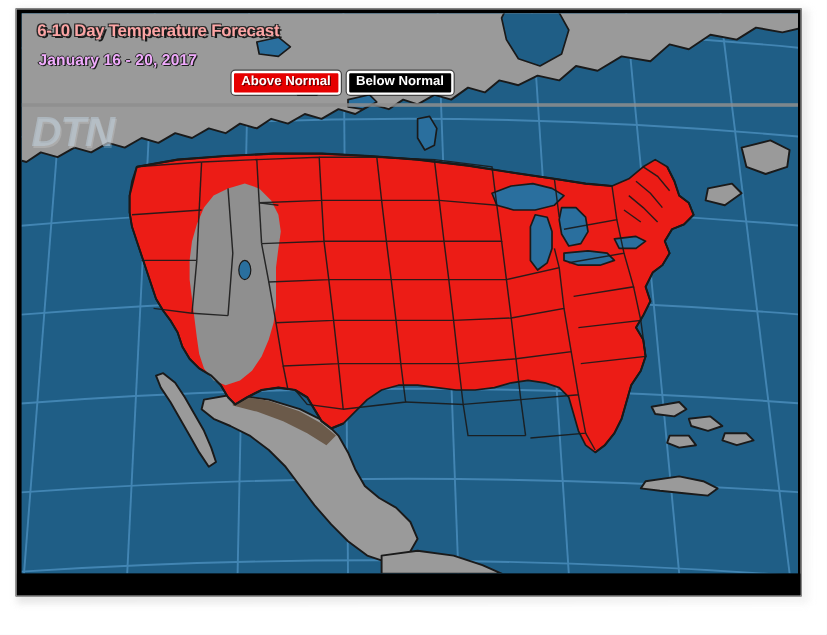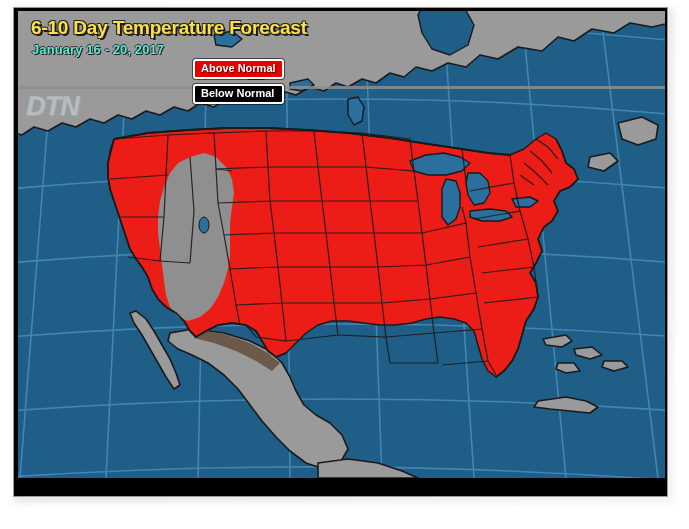--- a/index.html
+++ b/index.html
@@ -59,67 +59,66 @@
     position: absolute;
     left: 0; top: 75px;
     width: 647px; height: 3px;
     background: #8e8e8e;
     opacity: .85;
     z-index: 7;
   }
   #title-text {
     position: absolute;
     left: 13px; top: 6px;
-    font-size: 19px;
+    font-size: 14px;
     font-weight: bold;
-    color: #fde047;
+    color: #fca5a5;
     letter-spacing: -0.2px;
     text-shadow: 2px 2px 0 #1a1a1a, -1px -1px 0 #2a2a2a, 1px -1px 0 #2a2a2a, -1px 1px 0 #2a2a2a;
     white-space: nowrap;
   }
   #date-text {
     position: absolute;
     left: 14px; top: 31px;
     font-size: 13px;
     font-weight: bold;
-    color: #5eead4;
+    color: #f0abfc;
     letter-spacing: 0.1px;
     text-shadow: 1px 1px 0 #1e1e1e, -1px 0 0 #2a2a2a, 0 -1px 0 #2a2a2a;
     white-space: nowrap;
   }
 
   
   #legend {
     position: absolute;
     left: 175px; top: 48px;
     display: flex;
     gap: 5px;
     z-index: 8;
-    flex-direction: column;
   }
   .legend-badge {
     font-size: 11px;
     font-weight: bold;
     color: #ffffff;
     padding: 1px 6px 2px 6px;
     border: 2px solid #ffffff;
     border-radius: 3px;
     text-shadow: 1px 1px 0 rgba(0,0,0,.55);
     white-space: nowrap;
     line-height: 13px;
     box-shadow: 0 0 0 1px rgba(0,0,0,.55);
   }
   #legend-above { background: #e60000; }
   #legend-below { background: #000000; }
 
   
   #watermark {
     position: absolute;
     left: 8px; top: 80px;
-    font-size: 27px;
+    font-size: 35px;
     font-weight: bold;
     font-style: italic;
     color: rgba(190,205,218,.55);
     letter-spacing: -1px;
     text-shadow: 1px 1px 0 rgba(255,255,255,.18);
     z-index: 5;
     pointer-events: none;
   }
 
   

